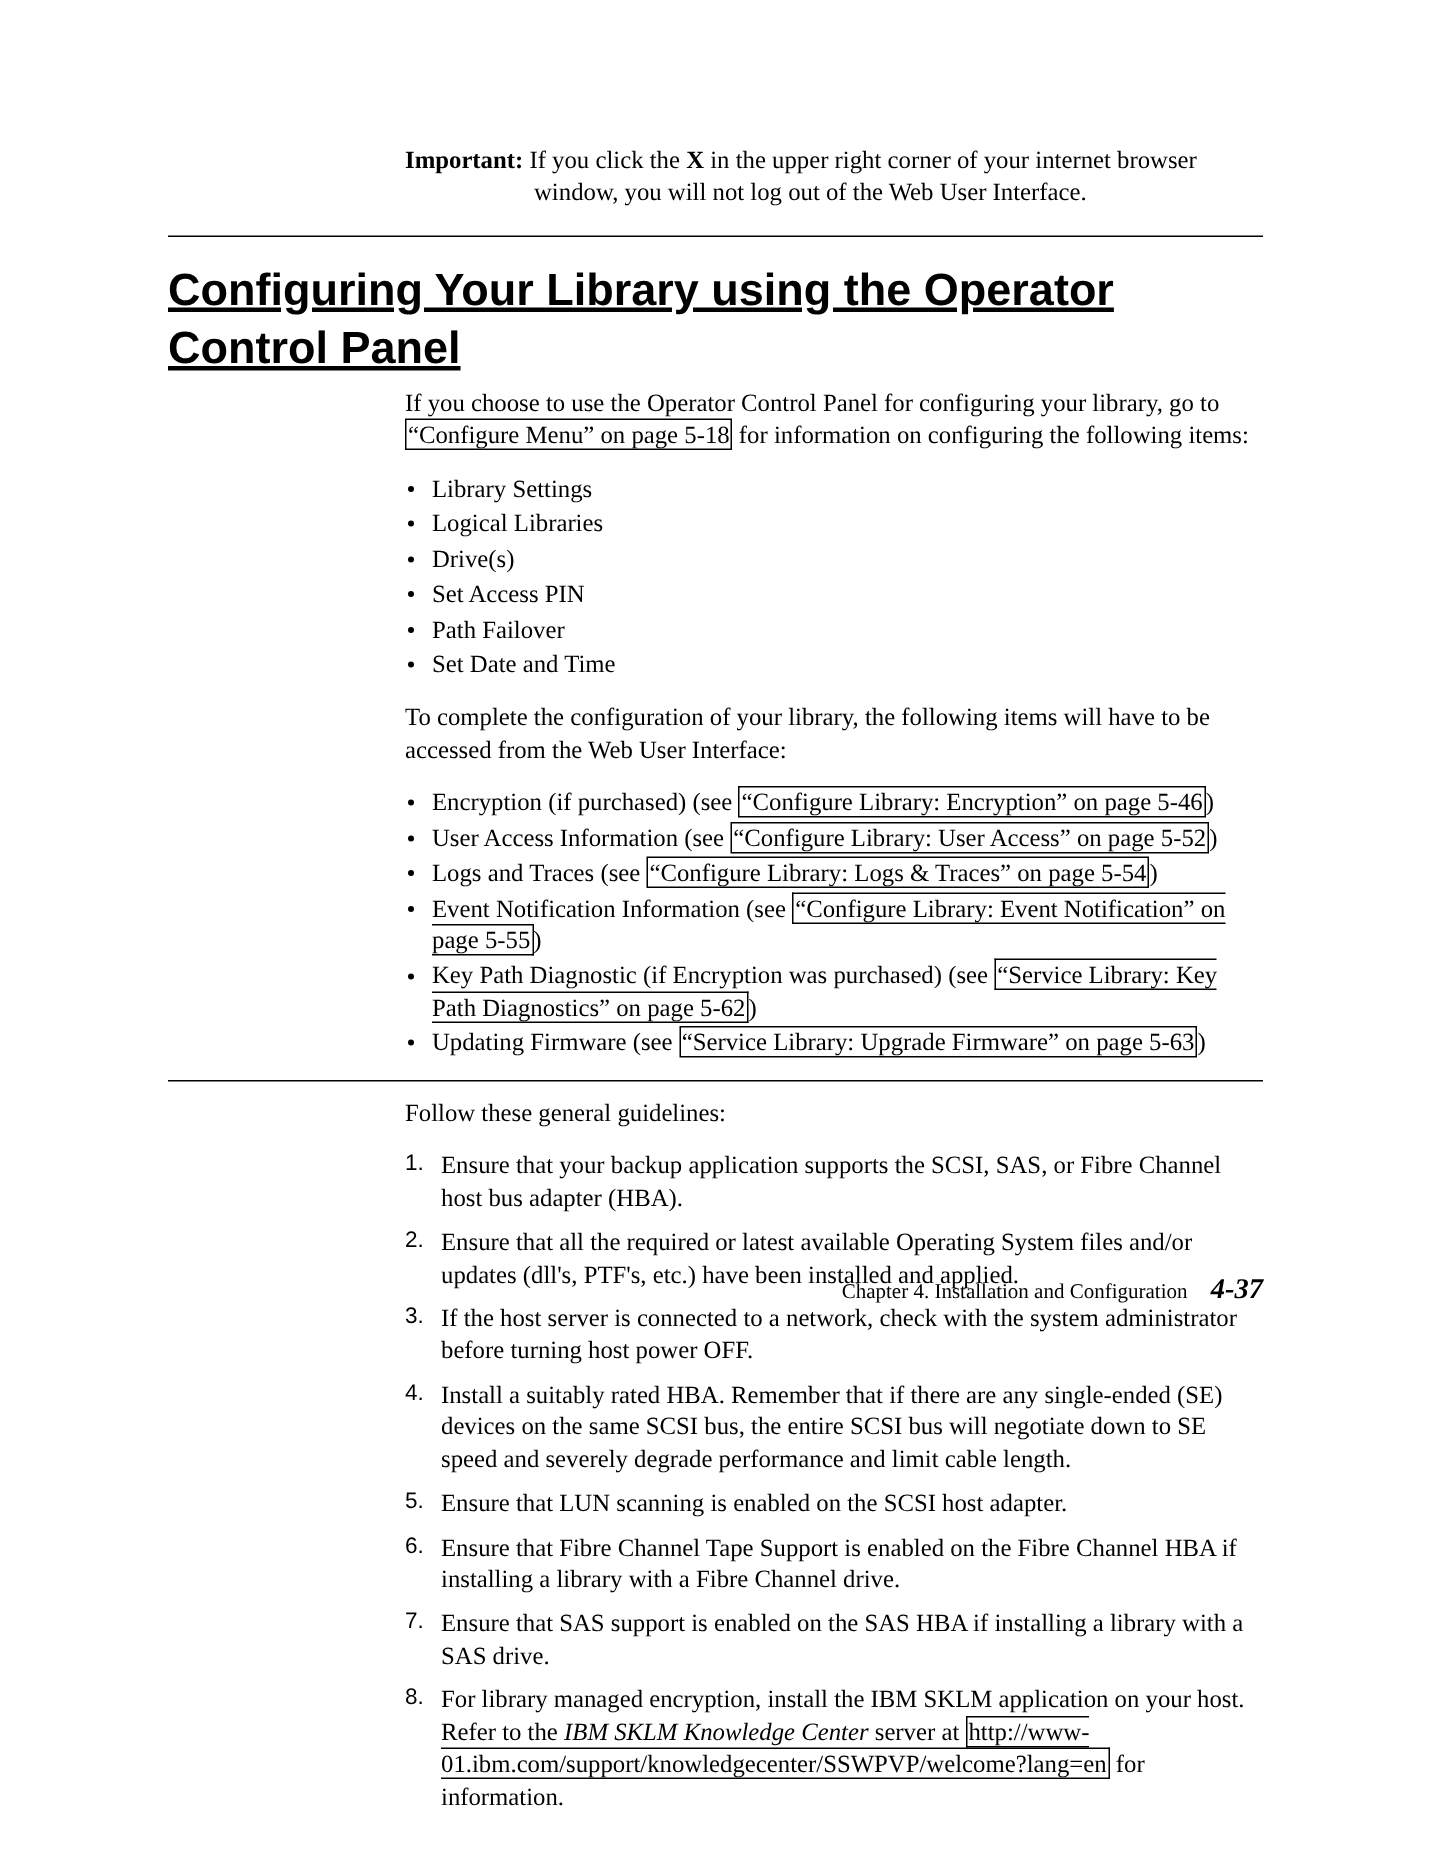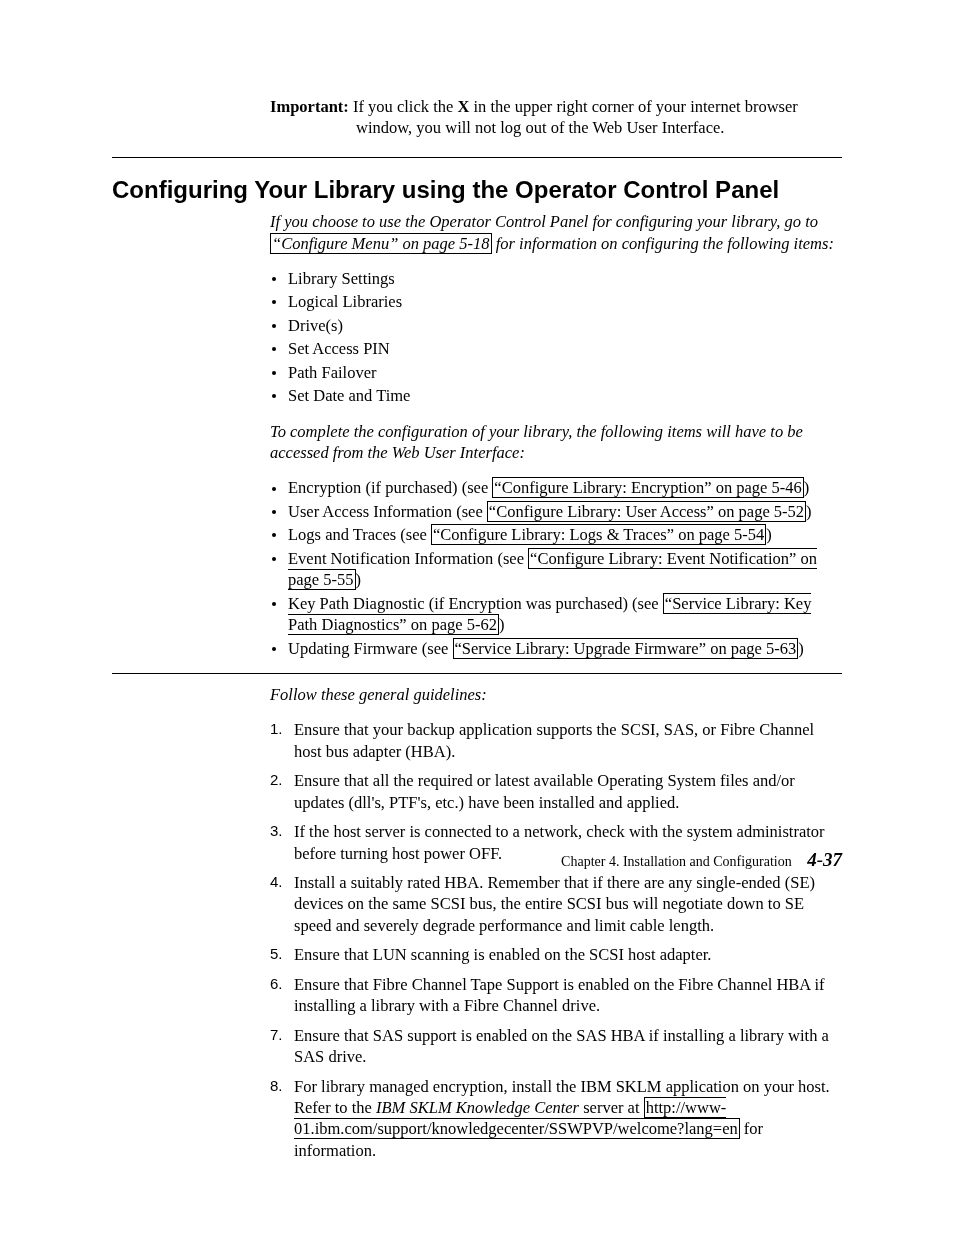--- a/index.html
+++ b/index.html
@@ -29,35 +29,35 @@
   .important .body {
     display: inline;
   }
   .important .line2 {
     display: block;
     margin-left: 86px;
   }
   h2.section {
     font-family: Arial, Helvetica, sans-serif;
     font-weight: bold;
-    font-size: 24px;
+    font-size: 30px;
     margin: 16px 0 6px 0;
     padding: 0;
+    text-decoration: underline;
   }
   .rule {
     border: none;
     border-top: 1px solid #000;
     margin: 4px 0 10px 0;
   }
   .bodytext {
     margin-left: 158px;
   }
   p {
     margin: 0 0 14px 0;
-    font-style: italic;
   }
   a.xref {
     color: #000;
     text-decoration: none;
     border: 1px solid #000;
     padding: 0 1px;
   }
   ul.bullets {
     list-style: none;
     margin: 0 0 14px 0;

